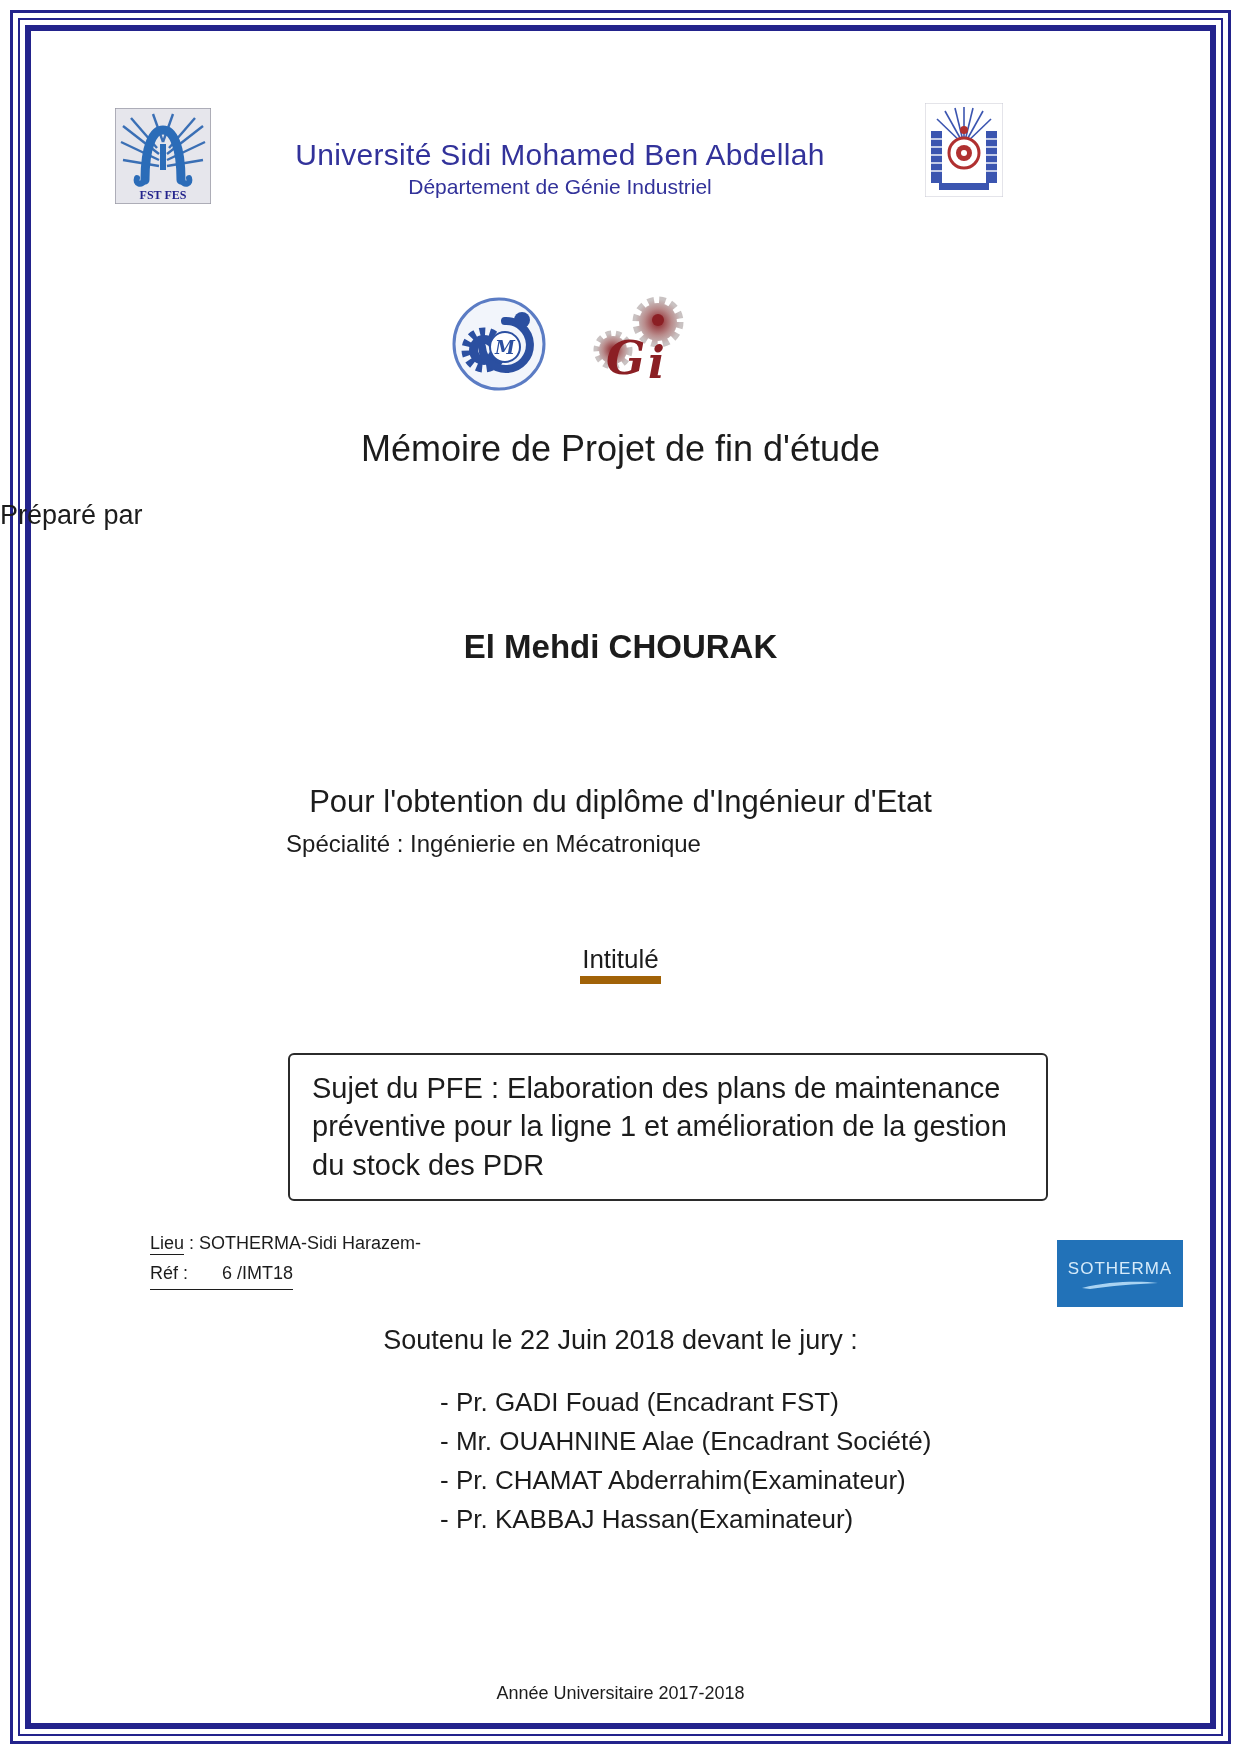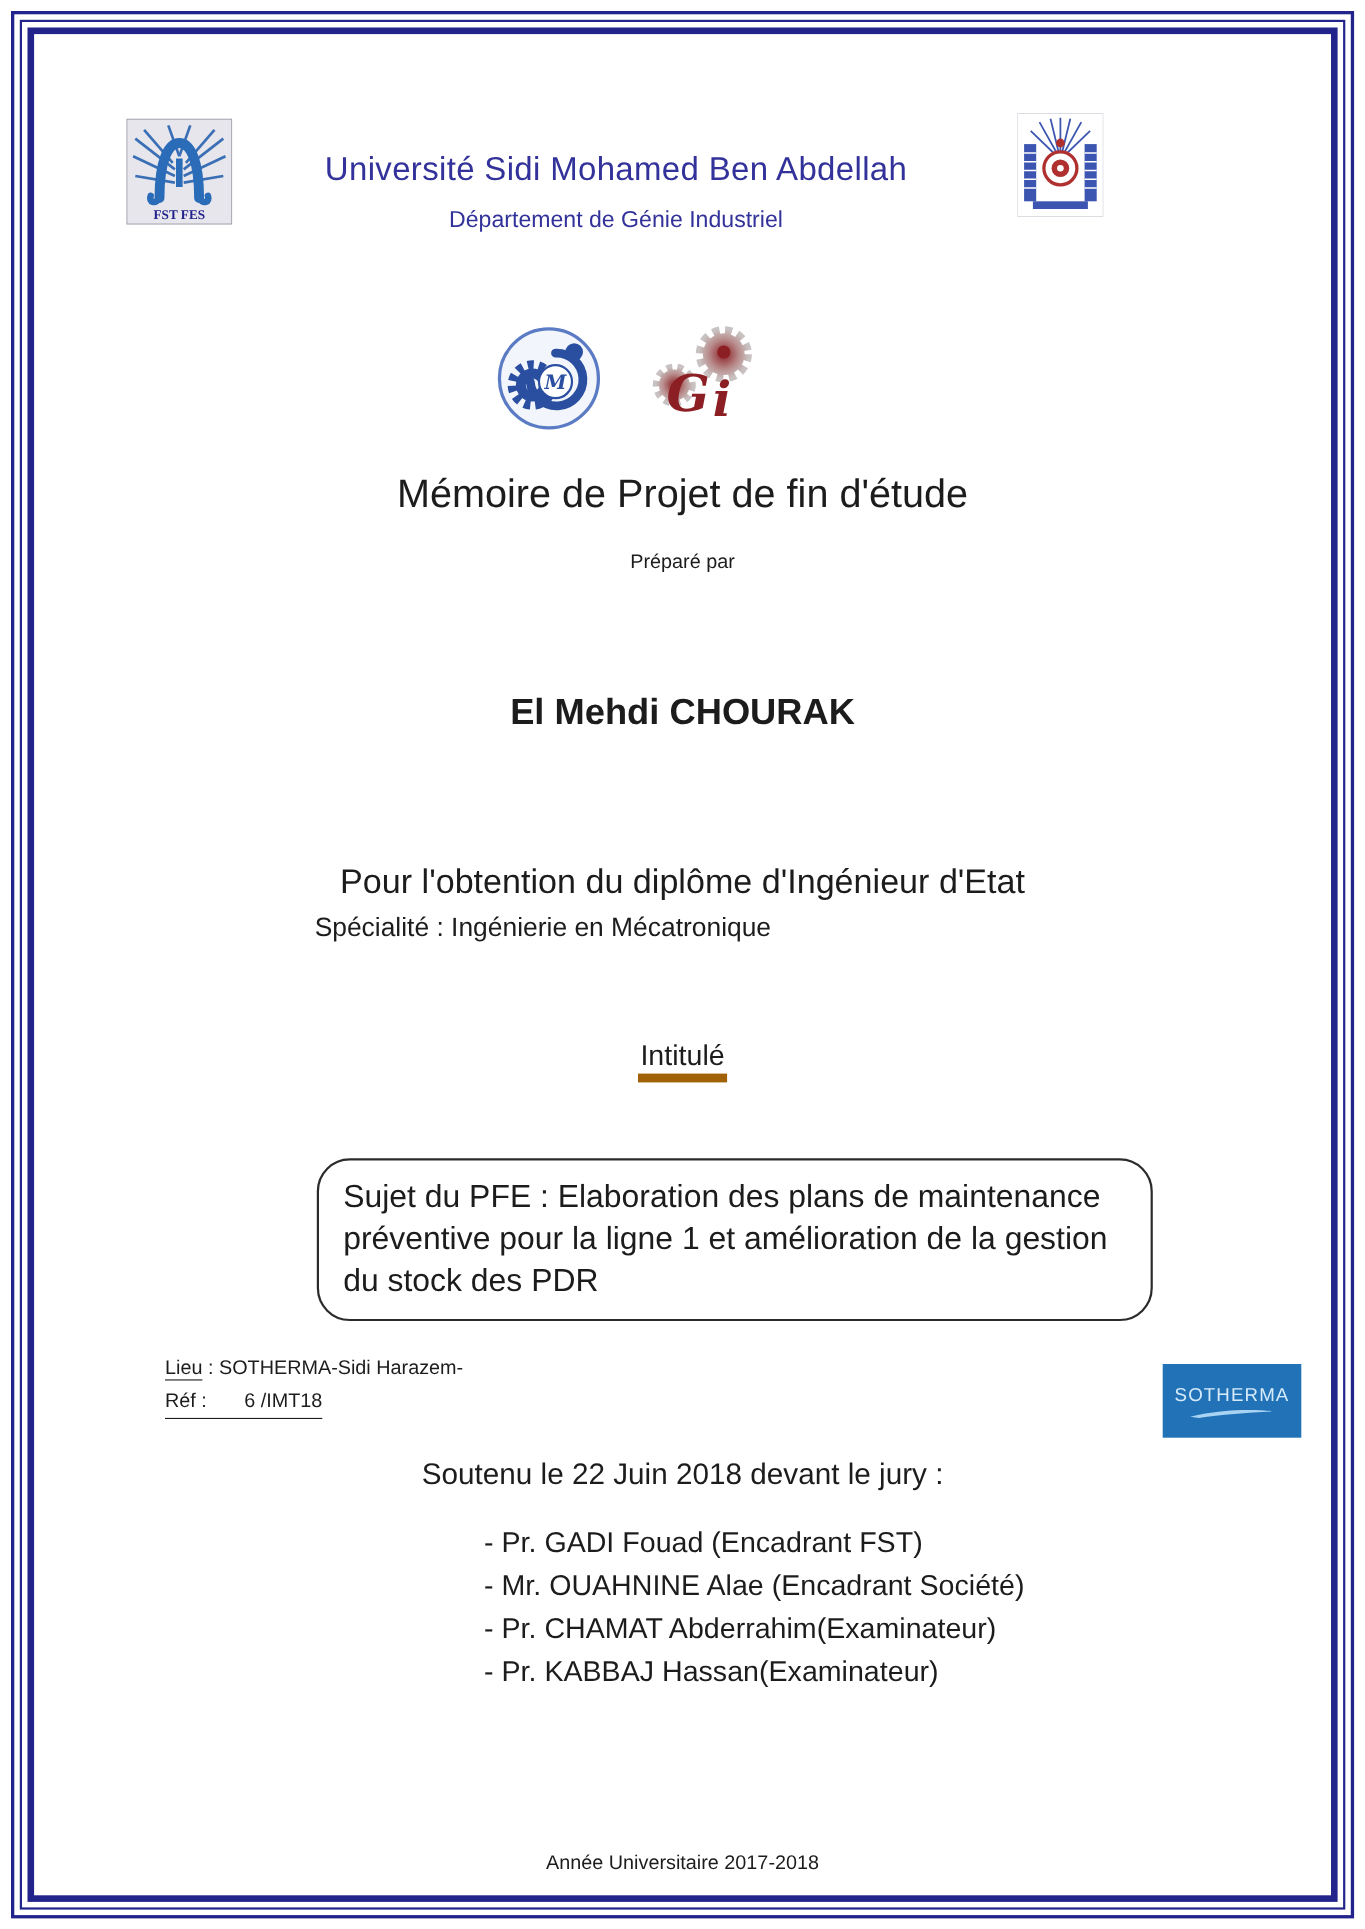--- a/index.html
+++ b/index.html
@@ -16,39 +16,39 @@
   .frame1 { inset:10px;  border:3px solid #23238C; }
   .frame2 { inset:18px;  border:2px solid #23238C; }
   .frame3 { inset:25px;  border:6px solid #23238C; }
 
   
   .header-logo-fst { position:absolute; left:115px; top:108px; width:96px; height:108px; }
   .header-logo-emblem { position:absolute; left:925px; top:103px; width:78px; height:94px; }
   .header-text { position:absolute; left:200px; top:138px; width:720px; text-align:center; color:#32329A; }
   .hdr-line1 { font-size:30px; letter-spacing:.3px; }
   .hdr-line2 { font-size:27px; margin-top:7px; }
-  .hdr-line3 { font-size:21px; margin-top:16px; }
+  .hdr-line3 { font-size:21px; margin-top:3px; }
 
   
   .logo-mech { position:absolute; left:450px; top:295px; width:98px; height:98px; }
   .logo-gi   { position:absolute; left:586px; top:288px; width:108px; height:108px; }
 
   
   .doc-type   { position:absolute; left:0; top:428px;  width:1241px; text-align:center; font-size:36px; }
-  .prepared   { position:absolute; left:0; top:500px;  width:1241px; text-align:center; font-size:18px; }
+  .prepared   { position:absolute; left:0; top:500px;  width:1241px; font-size:27px; }
   .author     { position:absolute; left:0; top:628px;  width:1241px; text-align:center; font-size:33px; font-weight:bold; }
   .degree     { position:absolute; left:0; top:770px;  width:1241px; text-align:center; font-size:31px;margin-top:14px; }
   .speciality { position:absolute; left:0; top:830px;  width:987px; text-align:center; font-size:24px; }
   .intitule   { position:absolute; left:0; top:944px;  width:1241px; text-align:center; font-size:26px; }
   .intitule span { border-bottom:8px solid #a16207; padding:0 2px 2px; }
 
   
   .subject-box {
     position:absolute; left:288px; top:1053px; width:760px; min-height:148px;
-    border:2px solid #2b2b2b; border-radius:30px;
+    border:2px solid #2b2b2b; border-radius:6px;
     padding:14px 26px 14px 22px;
     font-size:29px; line-height:1.32;
   }
 
   
   .location { position:absolute; left:150px; top:1228px; font-size:18px; line-height:30px; }
   .lieu-label { border-bottom:1.5px solid #1c1c1c; padding-bottom:1px; }
   .ref-line  { border-bottom:1.5px solid #1c1c1c; padding-bottom:1px; display:inline-block; }
   .ref-value { margin-left:34px; }
 

